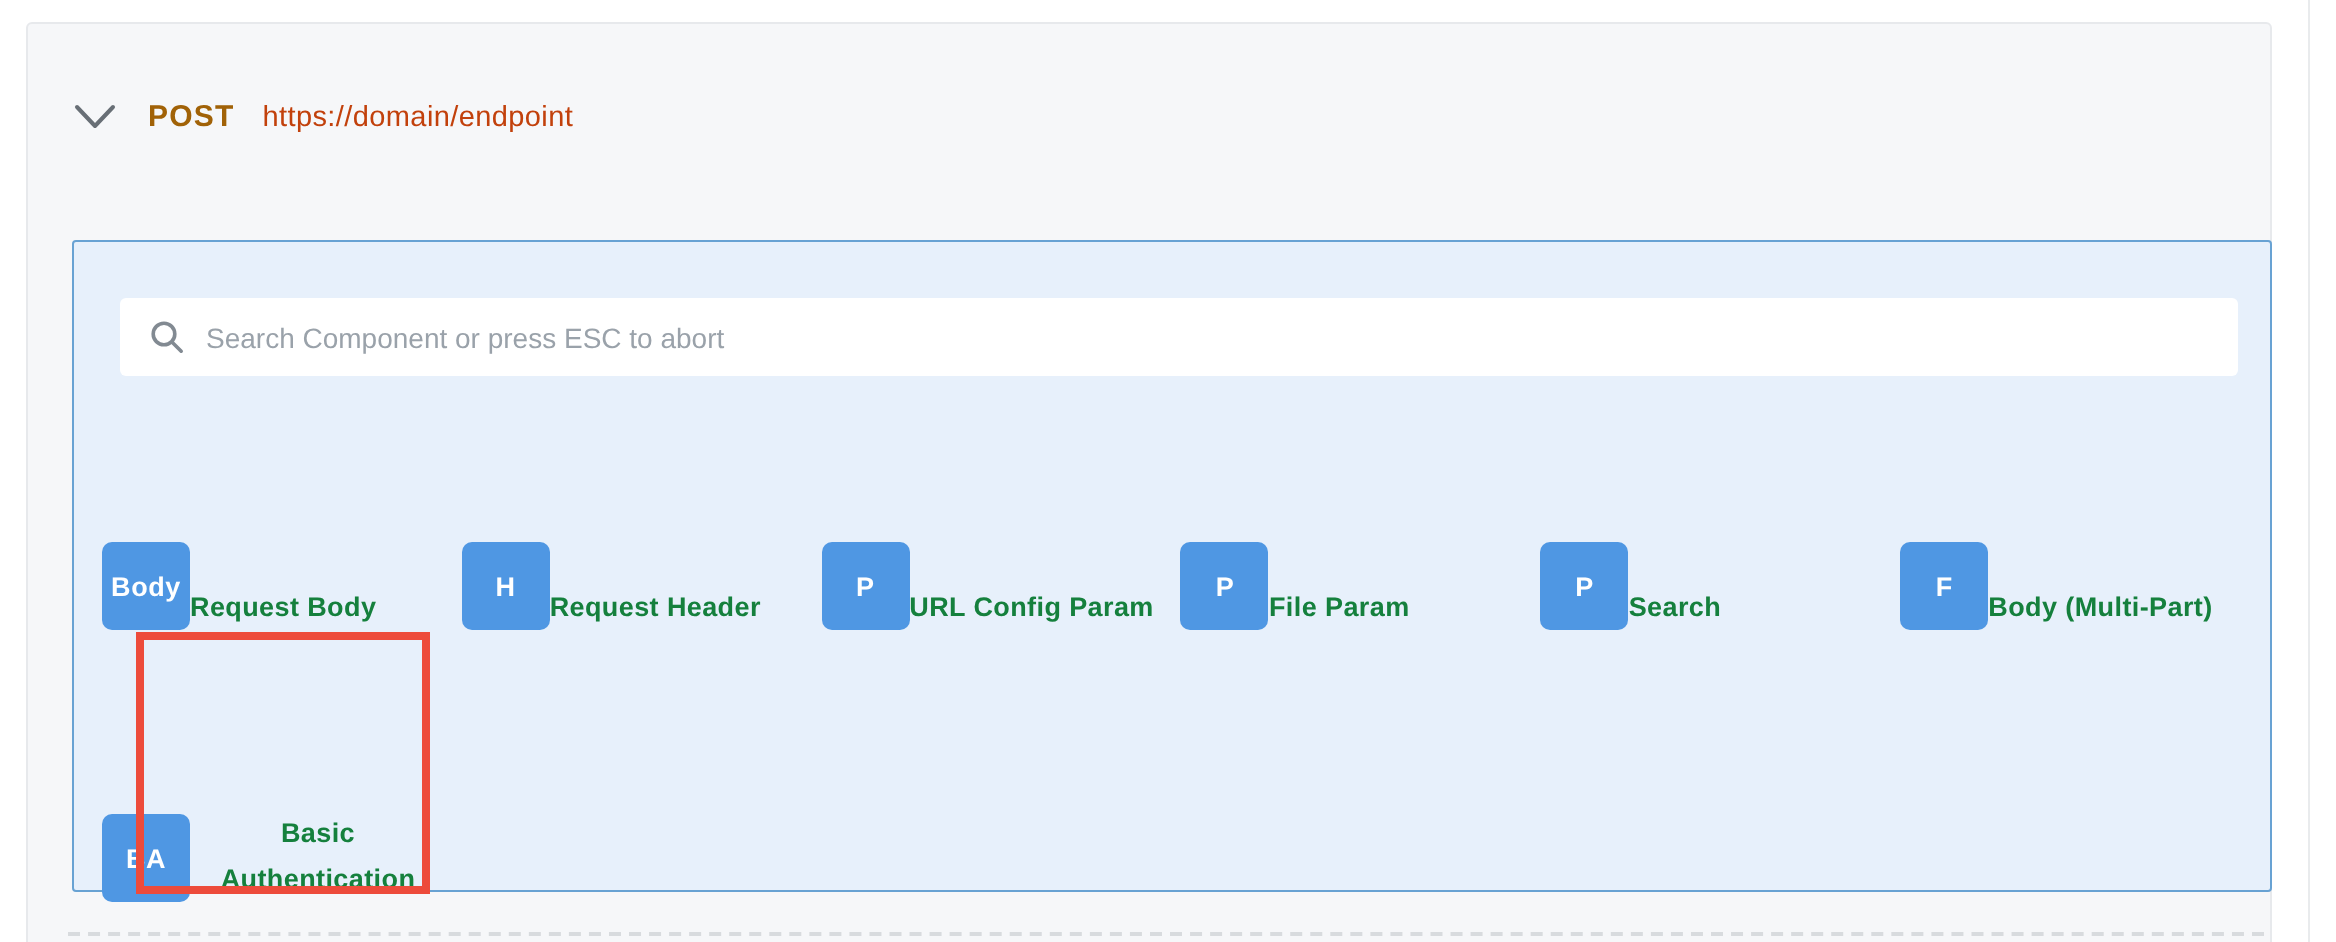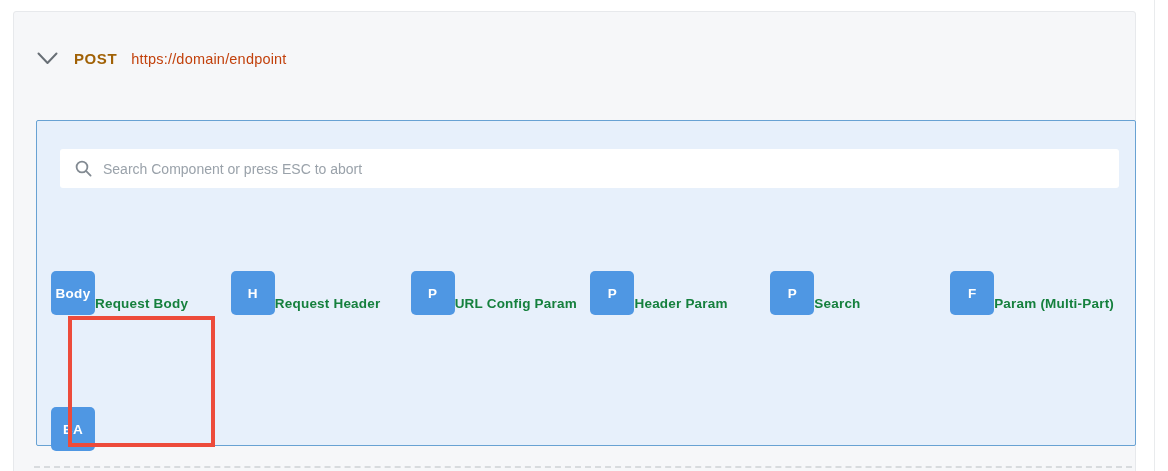--- a/index.html
+++ b/index.html
@@ -142,35 +142,36 @@
           <div class="tile-label">Request Header</div>
         </div>
 
         <div class="component-tile">
           <div class="tile-badge">P</div>
           <div class="tile-label">URL Config Param</div>
         </div>
 
         <div class="component-tile">
           <div class="tile-badge">P</div>
-          <div class="tile-label">Header Param</div>
+          <div class="tile-label">File Param</div>
         </div>
 
         <div class="component-tile">
           <div class="tile-badge">P</div>
           <div class="tile-label">Search</div>
         </div>
 
         <div class="component-tile">
           <div class="tile-badge">F</div>
-          <div class="tile-label">Param (Multi-Part)</div>
+          <div class="tile-label">Body (Multi-Part)</div>
         </div>
 
         <div class="component-tile">
           <div class="tile-badge">BA</div>
+          <div class="tile-label">Basic Authentication</div>
         </div>
 
       </div>
 
       <div class="highlight-box"></div>
 
     </div>
 
     <div class="dashed-divider"></div>
 

